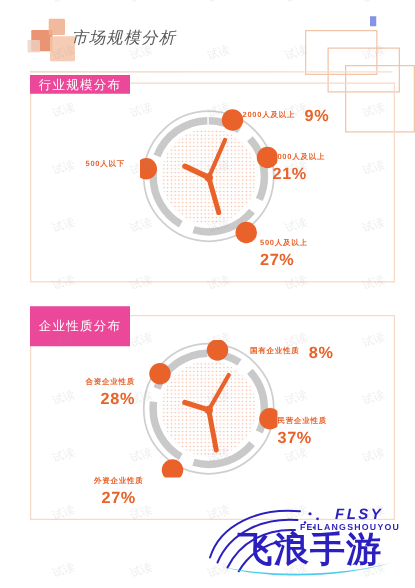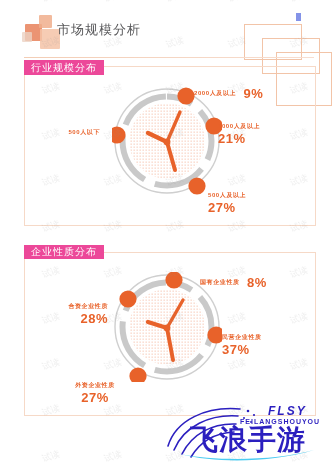--- a/index.html
+++ b/index.html
@@ -24,21 +24,21 @@
 
   
   .deco{position:absolute;border:1px solid #f2c4a8;z-index:1;}
   .deco-blue{
     position:absolute;width:5px;height:8px;
     background:#5b6fe0;opacity:.75;z-index:6;
     left:296px;top:13px;
   }
 
   
-  .header{position:absolute;left:0;top:0;width:324px;height:56px;z-index:3;}
+  .header{position:absolute;left:0;top:0;width:324px;height:56px;z-index:3;font-style:italic;}
   .sq{position:absolute;border-radius:1px;}
   .page-title{
     position:absolute;left:57px;top:21px;
     font-size:13px;color:#58585a;letter-spacing:1px;
     font-weight:400;white-space:nowrap;
   }
   .title-rule{
     position:absolute;left:24px;top:57px;width:290px;height:1px;
     background:linear-gradient(to right,#e8seventy,#f6d8c6);
     background:linear-gradient(to right,#f3cdb5,#f7ded0);
@@ -143,21 +143,21 @@
 <div class="lbl" style="left:208px;top:191px;">
   <span class="lbl-name">500人及以上</span>
   <span class="lbl-val">27%</span>
 </div>
 
 <div class="lbl right" style="left:48px;top:128px;width:52px;">
   <span class="lbl-name">500人以下</span>
 </div>
 
 <div class="card" style="left:24px;top:252px;width:290px;height:162px;"></div>
-<div class="card-tab" style="left:24px;top:245px;width:80px;height:14px;">企业性质分布</div>
+<div class="card-tab" style="left:24px;top:245px;width:80px;height:32px;">企业性质分布</div>
 
 <div class="clock-wrap" style="left:112px;top:272px;width:110px;height:110px;">
   <svg class="clock-svg" width="110" height="110" viewBox="0 0 110 110">
     <defs>
       <pattern id="dots2" width="3" height="3" patternUnits="userSpaceOnUse">
         <circle cx="1.1" cy="1.1" r="0.62" fill="#e8622a" opacity="0.48"></circle>
       </pattern>
     </defs>
     <circle cx="55" cy="55" r="52" fill="none" stroke="#cfcfcf" stroke-width="1.4"></circle>
     <circle cx="55" cy="55" r="44.5" fill="none" stroke="#c9c9c9" stroke-width="6" stroke-dasharray="52 11" stroke-dashoffset="26" transform="rotate(-90 55 55)"></circle>

